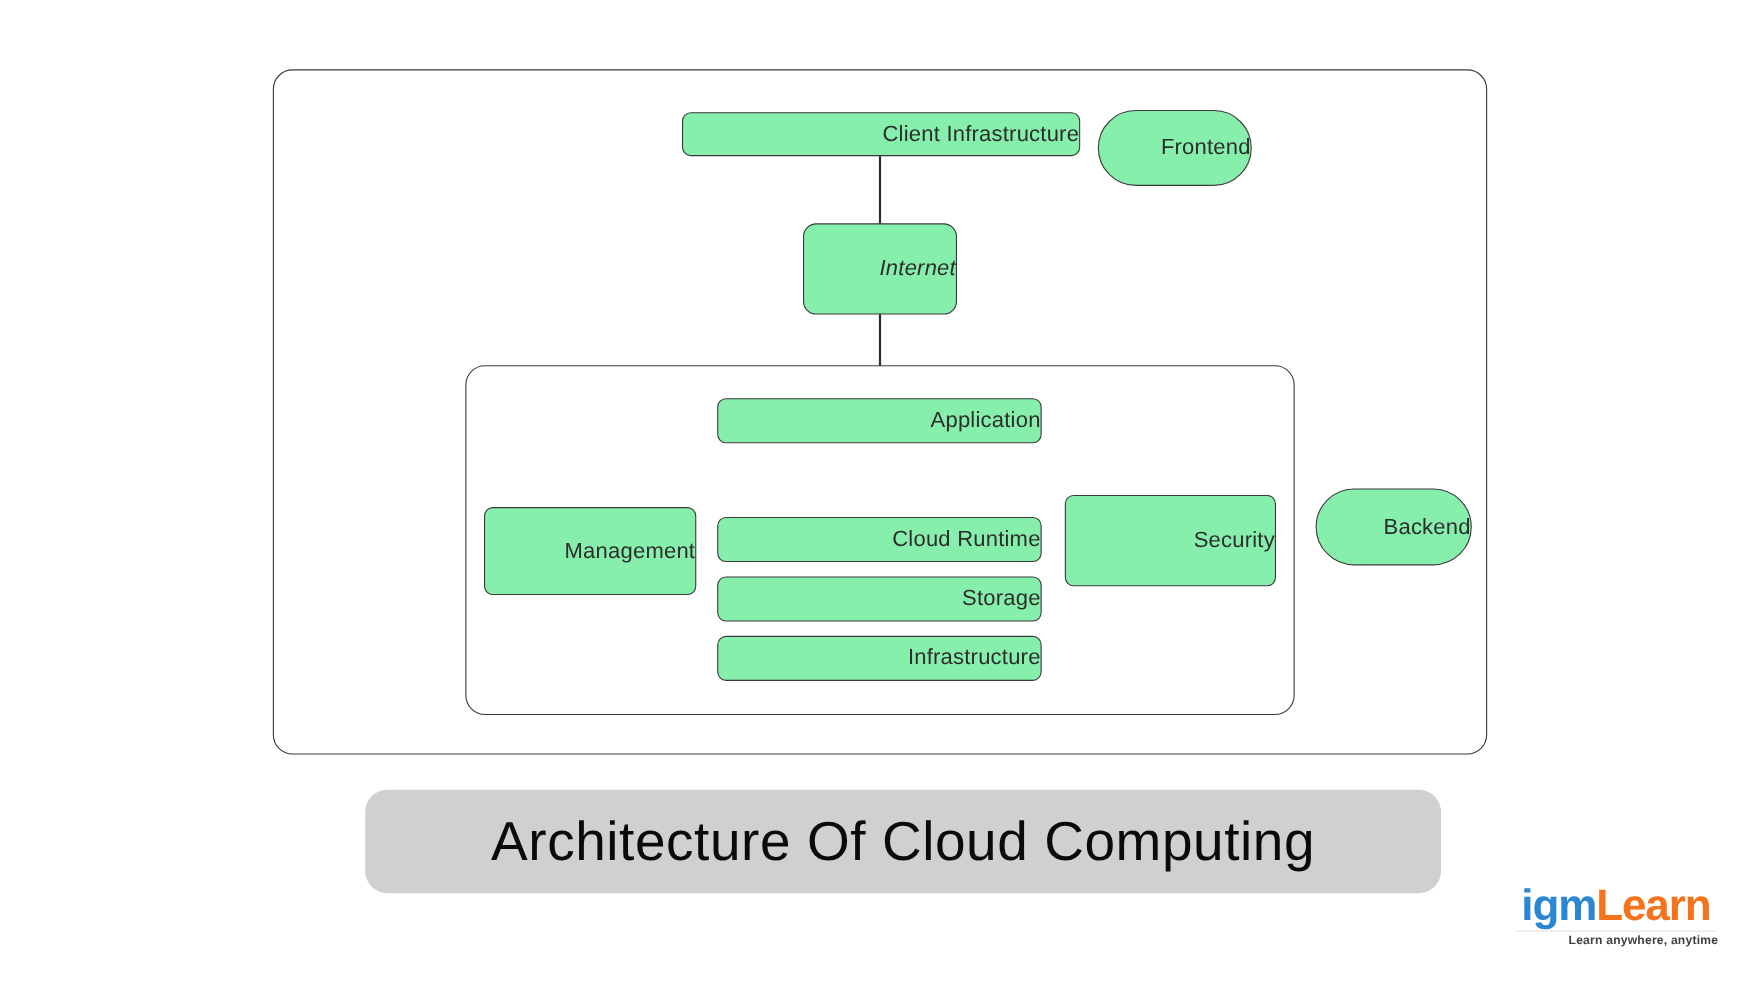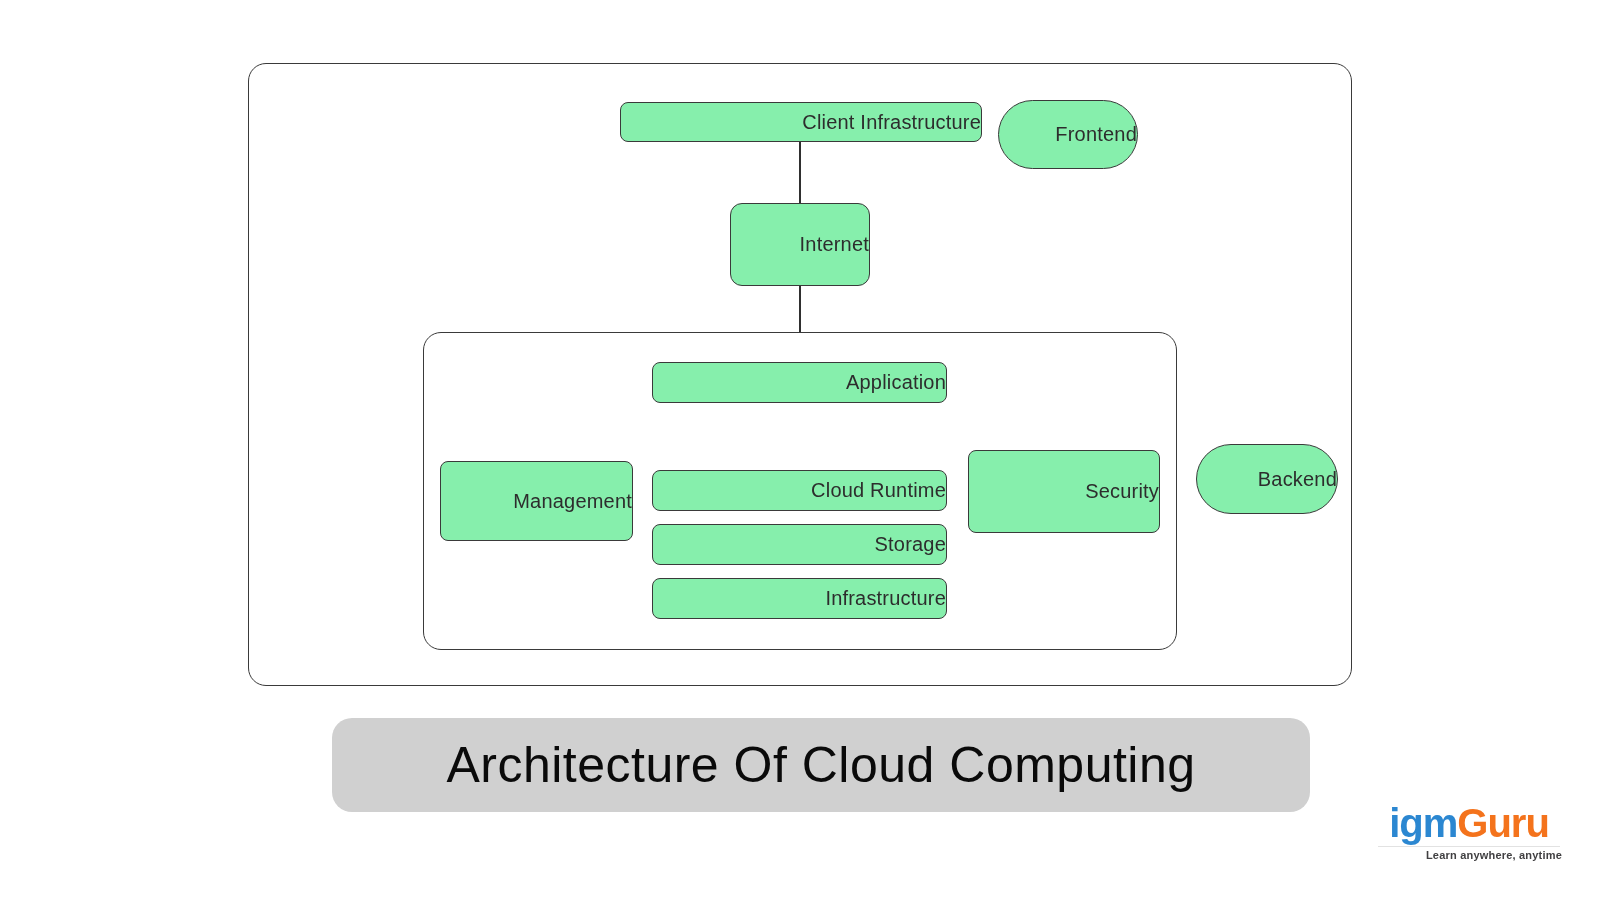--- a/index.html
+++ b/index.html
@@ -22,21 +22,21 @@
     border: 1.5px solid #3a3a3a;
     background: #86efac;
     display: flex;
     align-items: center;
     justify-content: flex-end;
     font-size: 20px;
     color: #2d2d2d;
     letter-spacing: 0.2px;
   }
   .rounded-sm { border-radius: 8px; }
-  .rounded-md { border-radius: 12px; }
+  .rounded-md { border-radius: 12px; font-style: italic; }
   .pill       { border-radius: 999px; margin-top: 12px; }
 
   .container-box {
     position: absolute;
     box-sizing: border-box;
     border: 1.5px solid #3a3a3a;
     border-radius: 18px;
     background: #ffffff;
   }
   .connector {
@@ -141,19 +141,19 @@
   <div class="node pill" style="left:1196px; top:432px; width:142px; height:70px;">
     <span>Backend</span>
   </div>
 
   <div class="title-bar">
     <span>Architecture Of Cloud Computing</span>
   </div>
 
   <div class="logo">
     <div class="logo-text">
-      <span class="logo-igm">igm</span><span class="logo-guru">Guru</span>
+      <span class="logo-igm">igm</span><span class="logo-guru">Learn</span>
     </div>
     <div class="logo-line"></div>
     <div class="logo-tagline">Learn anywhere, anytime</div>
   </div>
 
 </div>
 
 </body></html>

